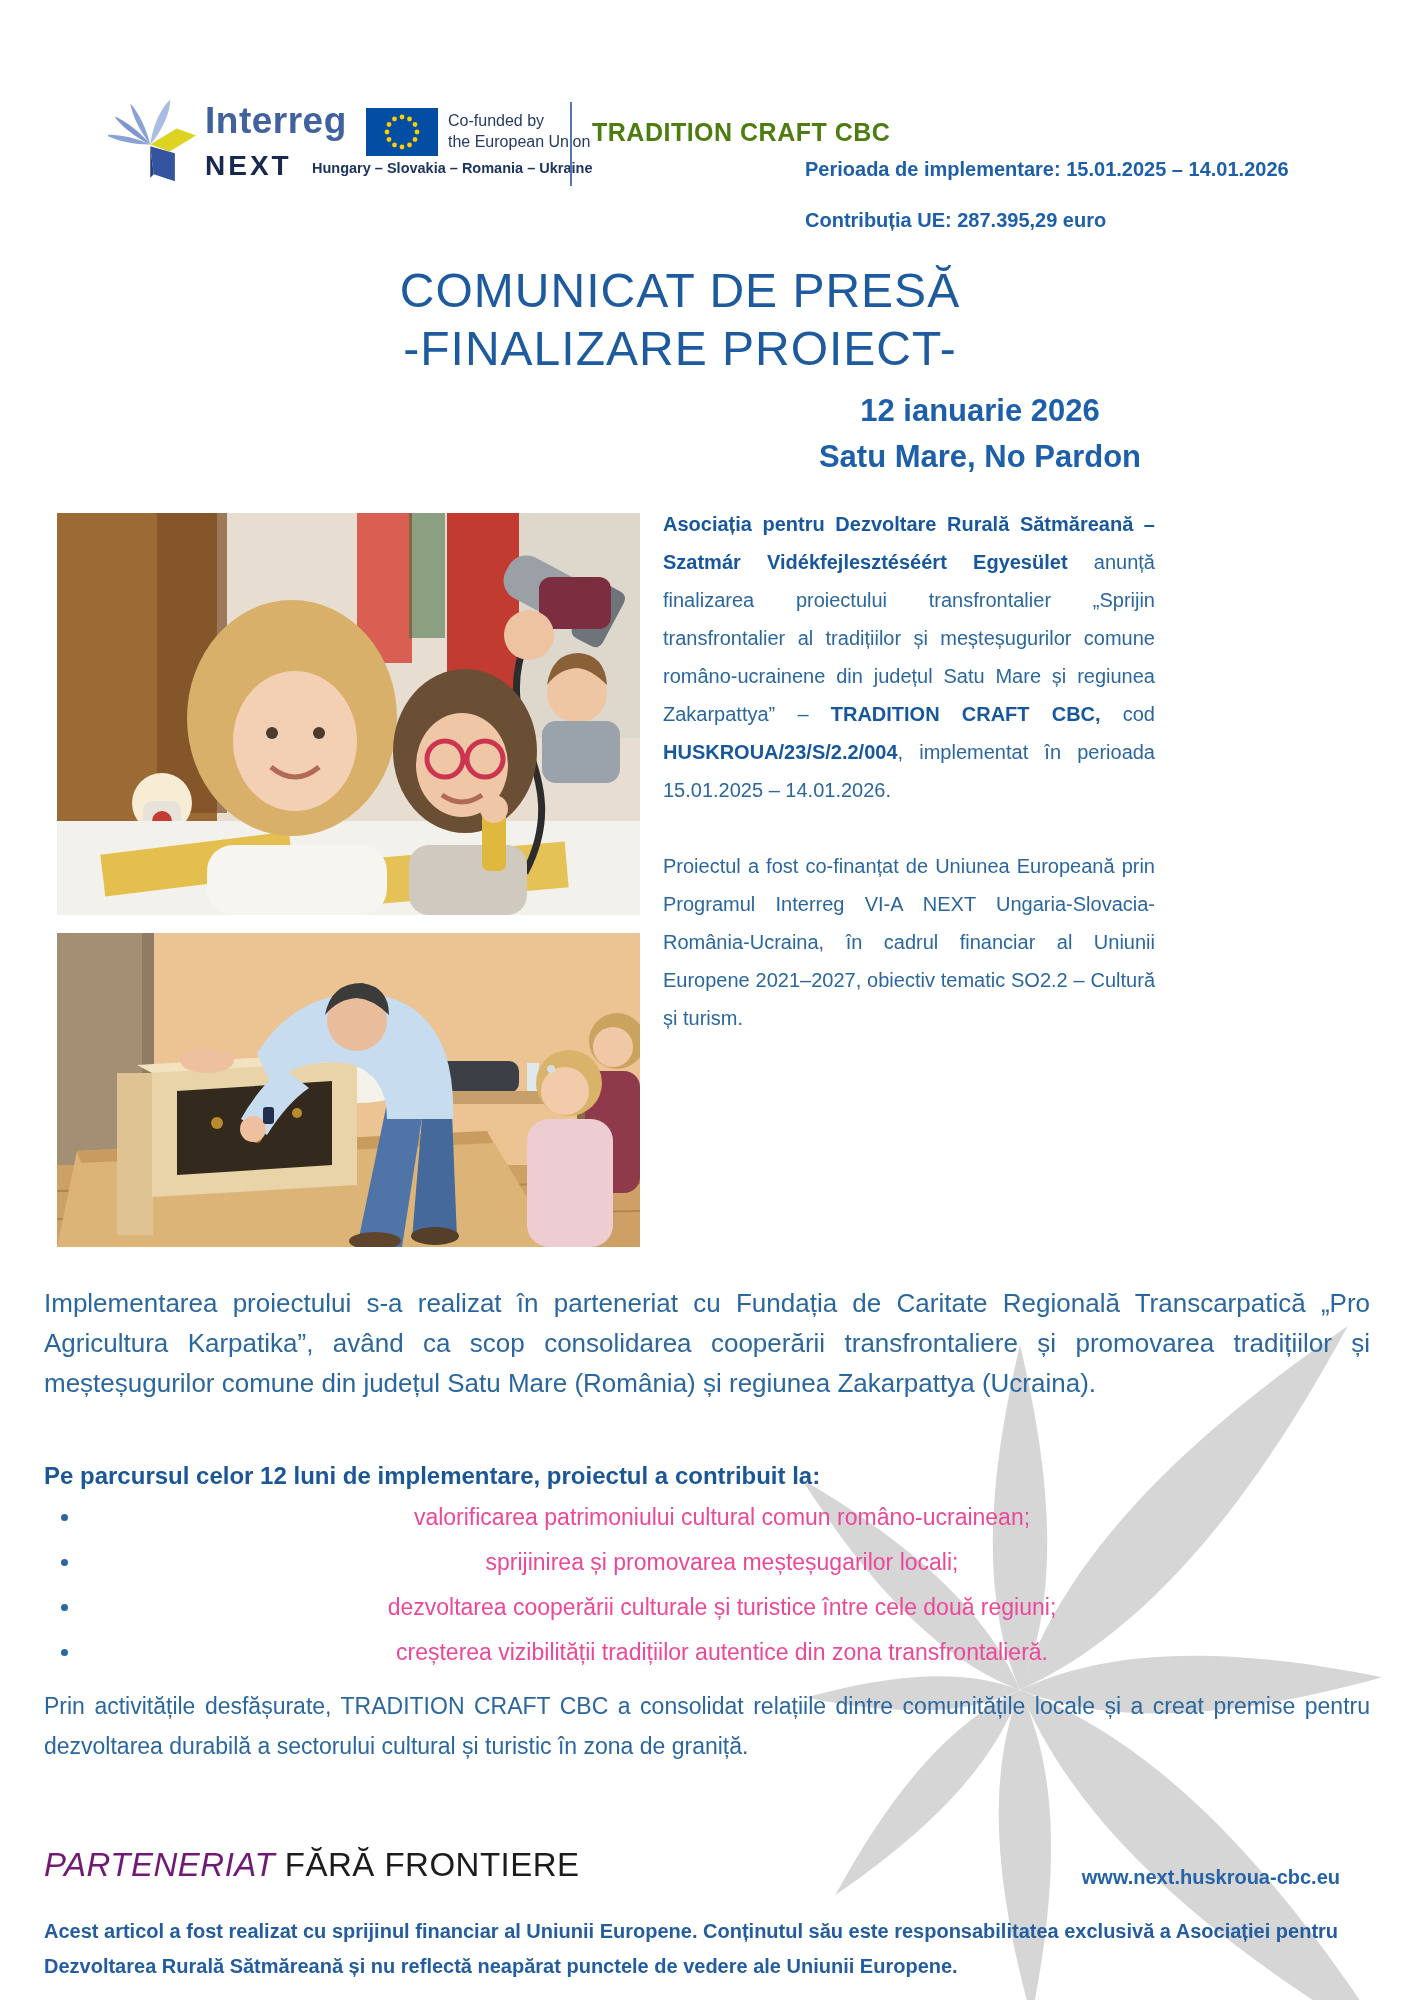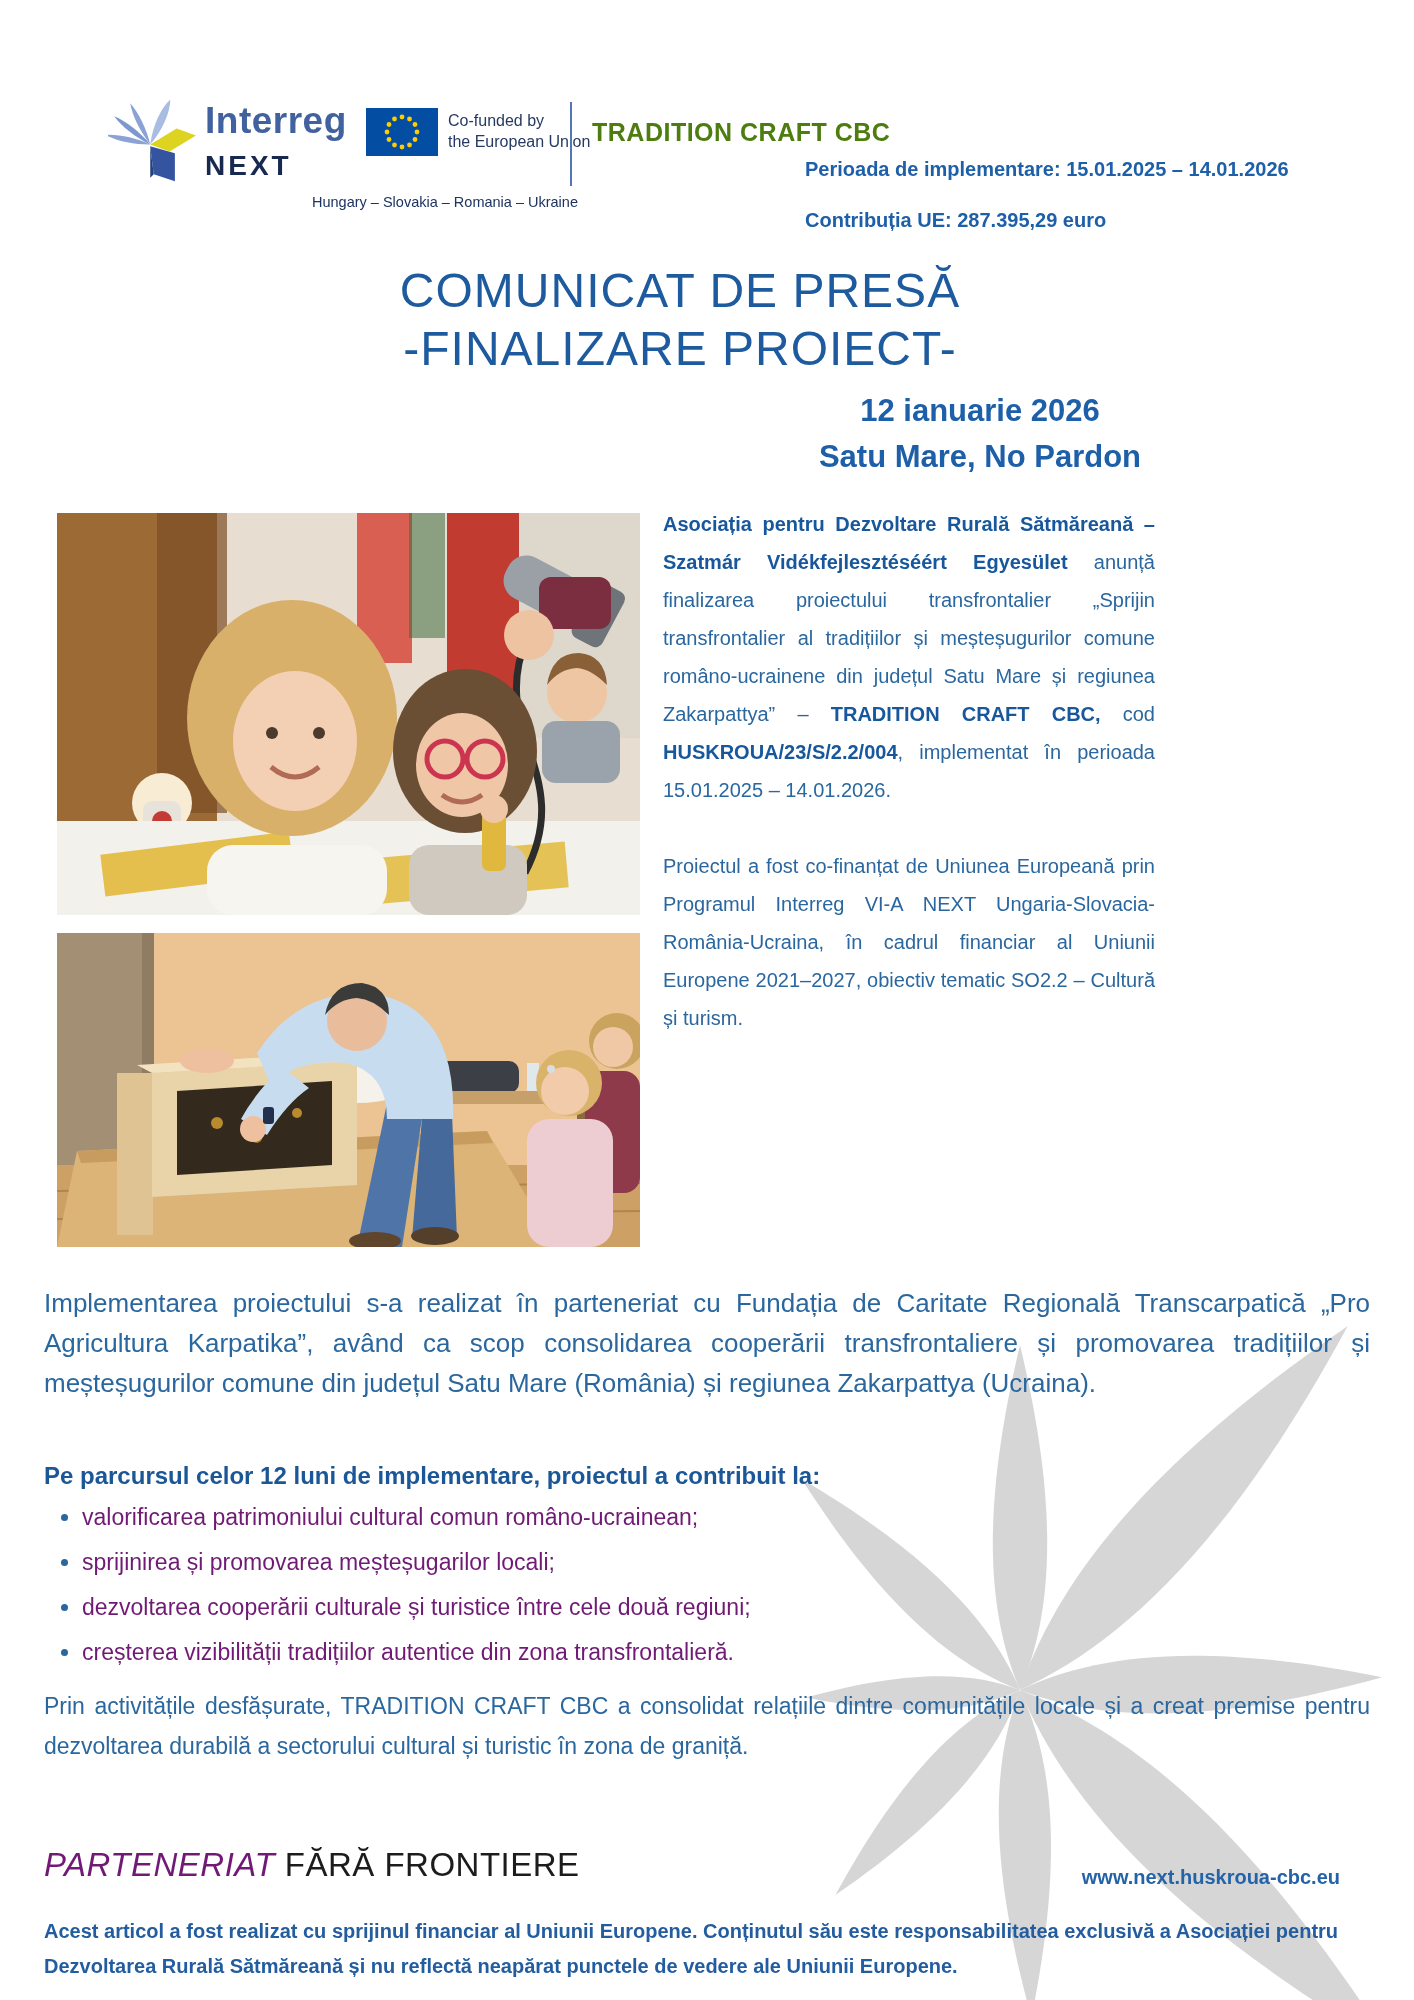--- a/index.html
+++ b/index.html
@@ -9,21 +9,21 @@
   }
   .abs{position:absolute;}
   
   .watermark{position:absolute;left:0;top:0;pointer-events:none;}
   
   .logo-mark{left:108px;top:90px;}
   .interreg-word{left:205px;top:100px;font-size:37px;font-weight:bold;color:#41629f;letter-spacing:.5px;}
   .eu-flag{left:366px;top:108px;}
   .cofunded{left:448px;top:110px;font-size:16px;font-weight:normal;color:#253a63;line-height:21px;}
   .next-word{left:205px;top:150px;font-size:28px;font-weight:bold;color:#17294f;letter-spacing:3px;}
-  .countries{left:312px;top:160px;font-size:14.5px;font-weight:normal;color:#1d3360;margin-top:34px;}
+  .countries{left:312px;top:160px;font-size:14.5px;font-weight:bold;color:#1d3360;}
   .logo-divider{left:570px;top:102px;width:2px;height:84px;background:#5377b5;}
   .acronym{left:592px;top:118px;font-size:25px;font-weight:bold;color:#4d7c0f;letter-spacing:.5px;}
   .meta-line1{left:805px;top:158px;font-size:20px;font-weight:bold;color:#1d5fa8;}
   .meta-line2{left:805px;top:209px;font-size:20px;font-weight:bold;color:#1d5fa8;}
   
   .doc-title{left:80px;top:262px;width:1200px;text-align:center;color:#1e5b9e;
     font-size:48px;line-height:58px;font-weight:300;letter-spacing:1px;}
   .dateline{left:680px;top:388px;width:600px;text-align:center;color:#1d5fa8;
     font-size:31px;line-height:46px;font-weight:bold;}
   
@@ -31,21 +31,21 @@
   .photo svg{display:block;}
   .photo1{top:513px;width:583px;height:402px;}
   .photo2{top:933px;width:583px;height:314px;}
   
   .right-col{left:663px;top:505px;width:492px;color:#2a679f;font-size:20px;line-height:38px;text-align:justify;}
   .right-col p{margin:0;}
   .right-col p + p{margin-top:38px;}
   .right-col b{color:#17579c;}
   .para-full{left:44px;top:1283px;width:1326px;color:#2a679f;font-size:26px;line-height:40px;text-align:justify;margin:0;}
   .list-heading{left:44px;top:1462px;width:1326px;color:#1b5796;font-size:24px;font-weight:bold;margin:0;}
-  .bullet-list{left:48px;top:1502px;width:1280px;margin:0;padding:0 0 0 34px;color:#701a75;font-size:23px;line-height:30px;}
+  .bullet-list{left:48px;top:1502px;width:1280px;margin:0;padding:0 0 0 34px;color:#ec4899;font-size:23px;line-height:30px;text-align:center;}
   .bullet-list li{margin-bottom:15px;}
   .bullet-list li::marker{color:#2a679f;}
   .para-close{left:44px;top:1686px;width:1326px;color:#2a679f;font-size:23px;line-height:40px;text-align:justify;margin:0;}
   
   .tagline{left:44px;top:1846px;font-size:33px;letter-spacing:.5px;}
   .tagline .t1{color:#701a75;font-style:italic;}
   .tagline .t2{color:#1c1c1c;}
   .website{top:1866px;right:74px;font-size:20px;font-weight:bold;color:#2563a8;text-decoration:none;}
   .disclaimer{left:44px;top:1914px;width:1330px;color:#235d9f;font-size:20px;font-weight:bold;line-height:35px;margin:0;}
 </style>

